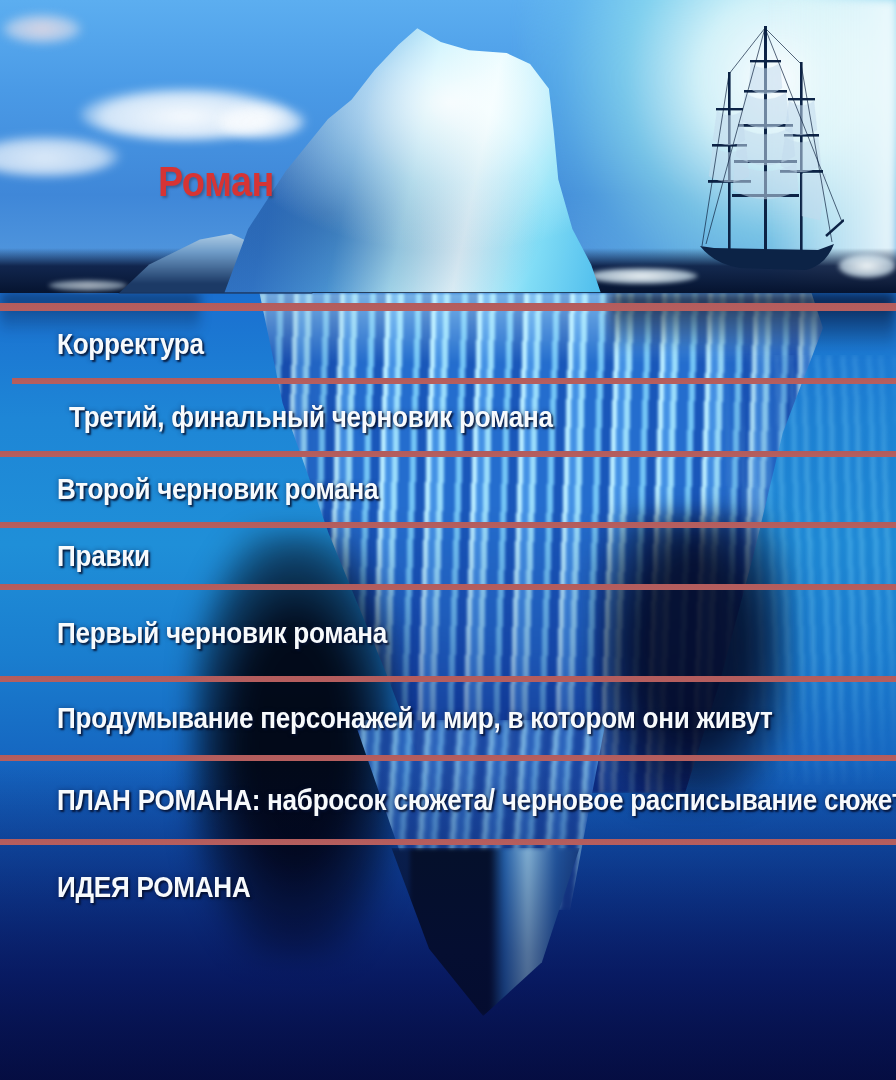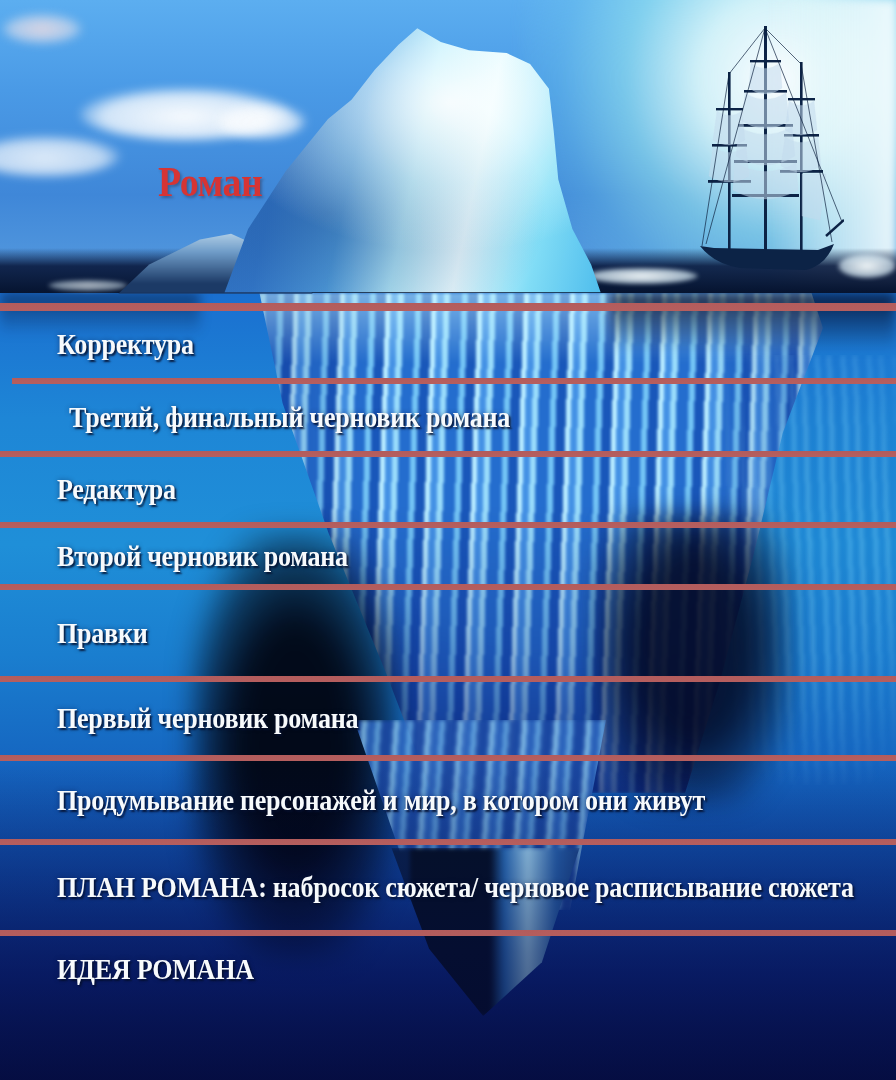--- a/index.html
+++ b/index.html
@@ -1,18 +1,18 @@
 <!DOCTYPE html>
 <html><head>
 <meta charset="utf-8">
 <style>
   html,body{margin:0;padding:0;background:#222;}
   .canvas{
     position:relative;width:896px;height:1080px;overflow:hidden;
-    font-family:Liberation Serif, serif;background:#4a97e4;
+    font-family:Liberation Sans, sans-serif;background:#4a97e4;
   }
   
   .sky{position:absolute;inset:0 0 auto 0;height:300px;
     background:linear-gradient(180deg,#5caef0 0%,#4a9ae6 30%,#3f87d8 65%,#5b9fe0 100%);}
   .sun-glow{position:absolute;left:520px;top:-80px;width:420px;height:420px;
     background:radial-gradient(circle at 62% 38%,rgba(255,255,255,.98) 0%,rgba(228,252,250,.88) 22%,rgba(160,238,238,.55) 42%,rgba(120,210,235,.25) 60%,transparent 75%);
     filter:blur(6px);}
   .right-light{position:absolute;right:0;top:0;width:130px;height:300px;
     background:linear-gradient(90deg,transparent 0%,rgba(230,248,250,.55) 45%,rgba(244,252,253,.92) 100%);filter:blur(4px);}
   .cloud{position:absolute;background:radial-gradient(ellipse at 50% 55%,rgba(255,255,255,.96) 0%,rgba(255,255,255,.75) 55%,transparent 78%);filter:blur(5px);border-radius:50%;}
@@ -177,23 +177,20 @@
   <div class="title">Роман</div>
 
   <div id="stages">
       <div class="stage-row">
         <span class="stage-label">Корректура</span>
       </div>
       <div class="stage-row">
         <span class="stage-label">Третий, финальный черновик романа</span>
       </div>
       <div class="stage-row">
-        <span class="stage-label">Редактура</span>
-      </div>
-      <div class="stage-row">
         <span class="stage-label">Второй черновик романа</span>
       </div>
       <div class="stage-row">
         <span class="stage-label">Правки</span>
       </div>
       <div class="stage-row">
         <span class="stage-label">Первый черновик романа</span>
       </div>
       <div class="stage-row">
         <span class="stage-label">Продумывание персонажей и мир, в котором они живут</span>

